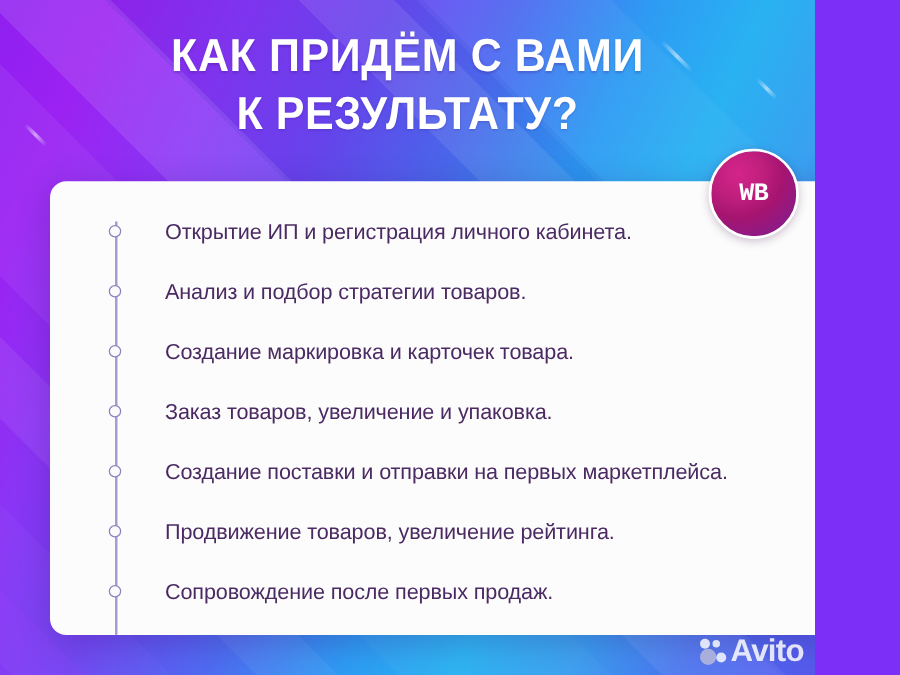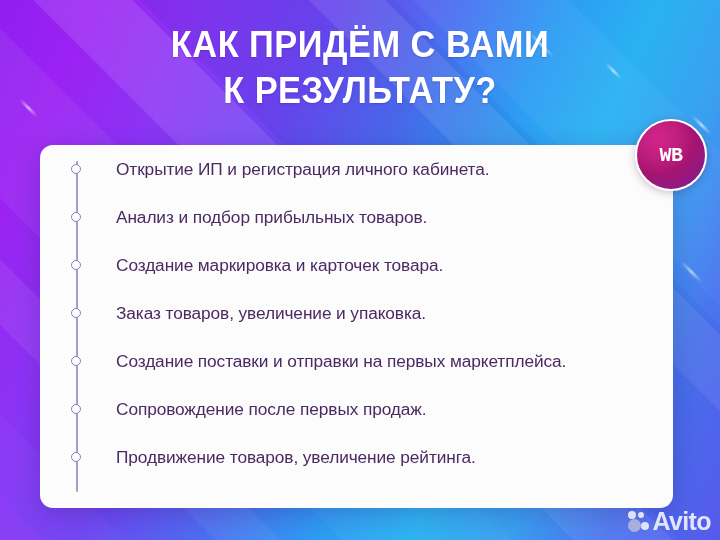--- a/index.html
+++ b/index.html
@@ -10,21 +10,21 @@
   body {
     width: 720px;
     height: 540px;
     overflow: hidden;
     font-family: "Liberation Sans", "DejaVu Sans", sans-serif;
     background: #7b2ff7;
   }
 
   #poster {
     position: relative;
-    width: 720px;
+    width: 652px;
     height: 540px;
     overflow: hidden;
     background:
       linear-gradient(115deg,
         #8f1ff0 0%,
         #9b22f2 10%,
         #8a35f5 22%,
         #6f45f2 34%,
         #4f6bf0 46%,
         #2e9bf3 58%,
@@ -95,21 +95,21 @@
     width: 633px;
     height: 363px;
     background: #fcfcfc;
     border-radius: 13px;
     box-shadow: 0 6px 26px rgba(45, 0, 90, 0.22);
     z-index: 10;
   }
 
   .steps {
     position: relative;
-    margin: 0;
+    margin: 16px;
     padding: 0;
     list-style: none;
     height: 100%;
   }
 
   
   .rail {
     position: absolute;
     left: 36px;
     top: 16px;
@@ -242,41 +242,41 @@
   <div class="card">
     <ul class="steps">
       <span class="rail"></span>
 
       <li class="step">
         <span class="dot"></span>
         <span class="step-text">Открытие ИП и регистрация личного кабинета.</span>
       </li>
       <li class="step">
         <span class="dot"></span>
-        <span class="step-text">Анализ и подбор прибыльных товаров.</span>
+        <span class="step-text">Анализ и подбор стратегии товаров.</span>
       </li>
       <li class="step">
         <span class="dot"></span>
         <span class="step-text">Создание маркировка и карточек товара.</span>
       </li>
       <li class="step">
         <span class="dot"></span>
         <span class="step-text">Заказ товаров,  увеличение и упаковка.</span>
       </li>
       <li class="step">
         <span class="dot"></span>
         <span class="step-text">Создание поставки и отправки на первых маркетплейса.</span>
       </li>
       <li class="step">
         <span class="dot"></span>
+        <span class="step-text">Продвижение товаров, увеличение рейтинга.</span>
+      </li>
+      <li class="step">
+        <span class="dot"></span>
         <span class="step-text">Сопровождение после первых продаж.</span>
-      </li>
-      <li class="step">
-        <span class="dot"></span>
-        <span class="step-text">Продвижение товаров, увеличение рейтинга.</span>
       </li>
     </ul>
   </div>
 
   <div class="wb-badge">
     <span class="wb-text">WB</span>
   </div>
 
   <div class="avito-mark">
     <span class="avito-dots">

